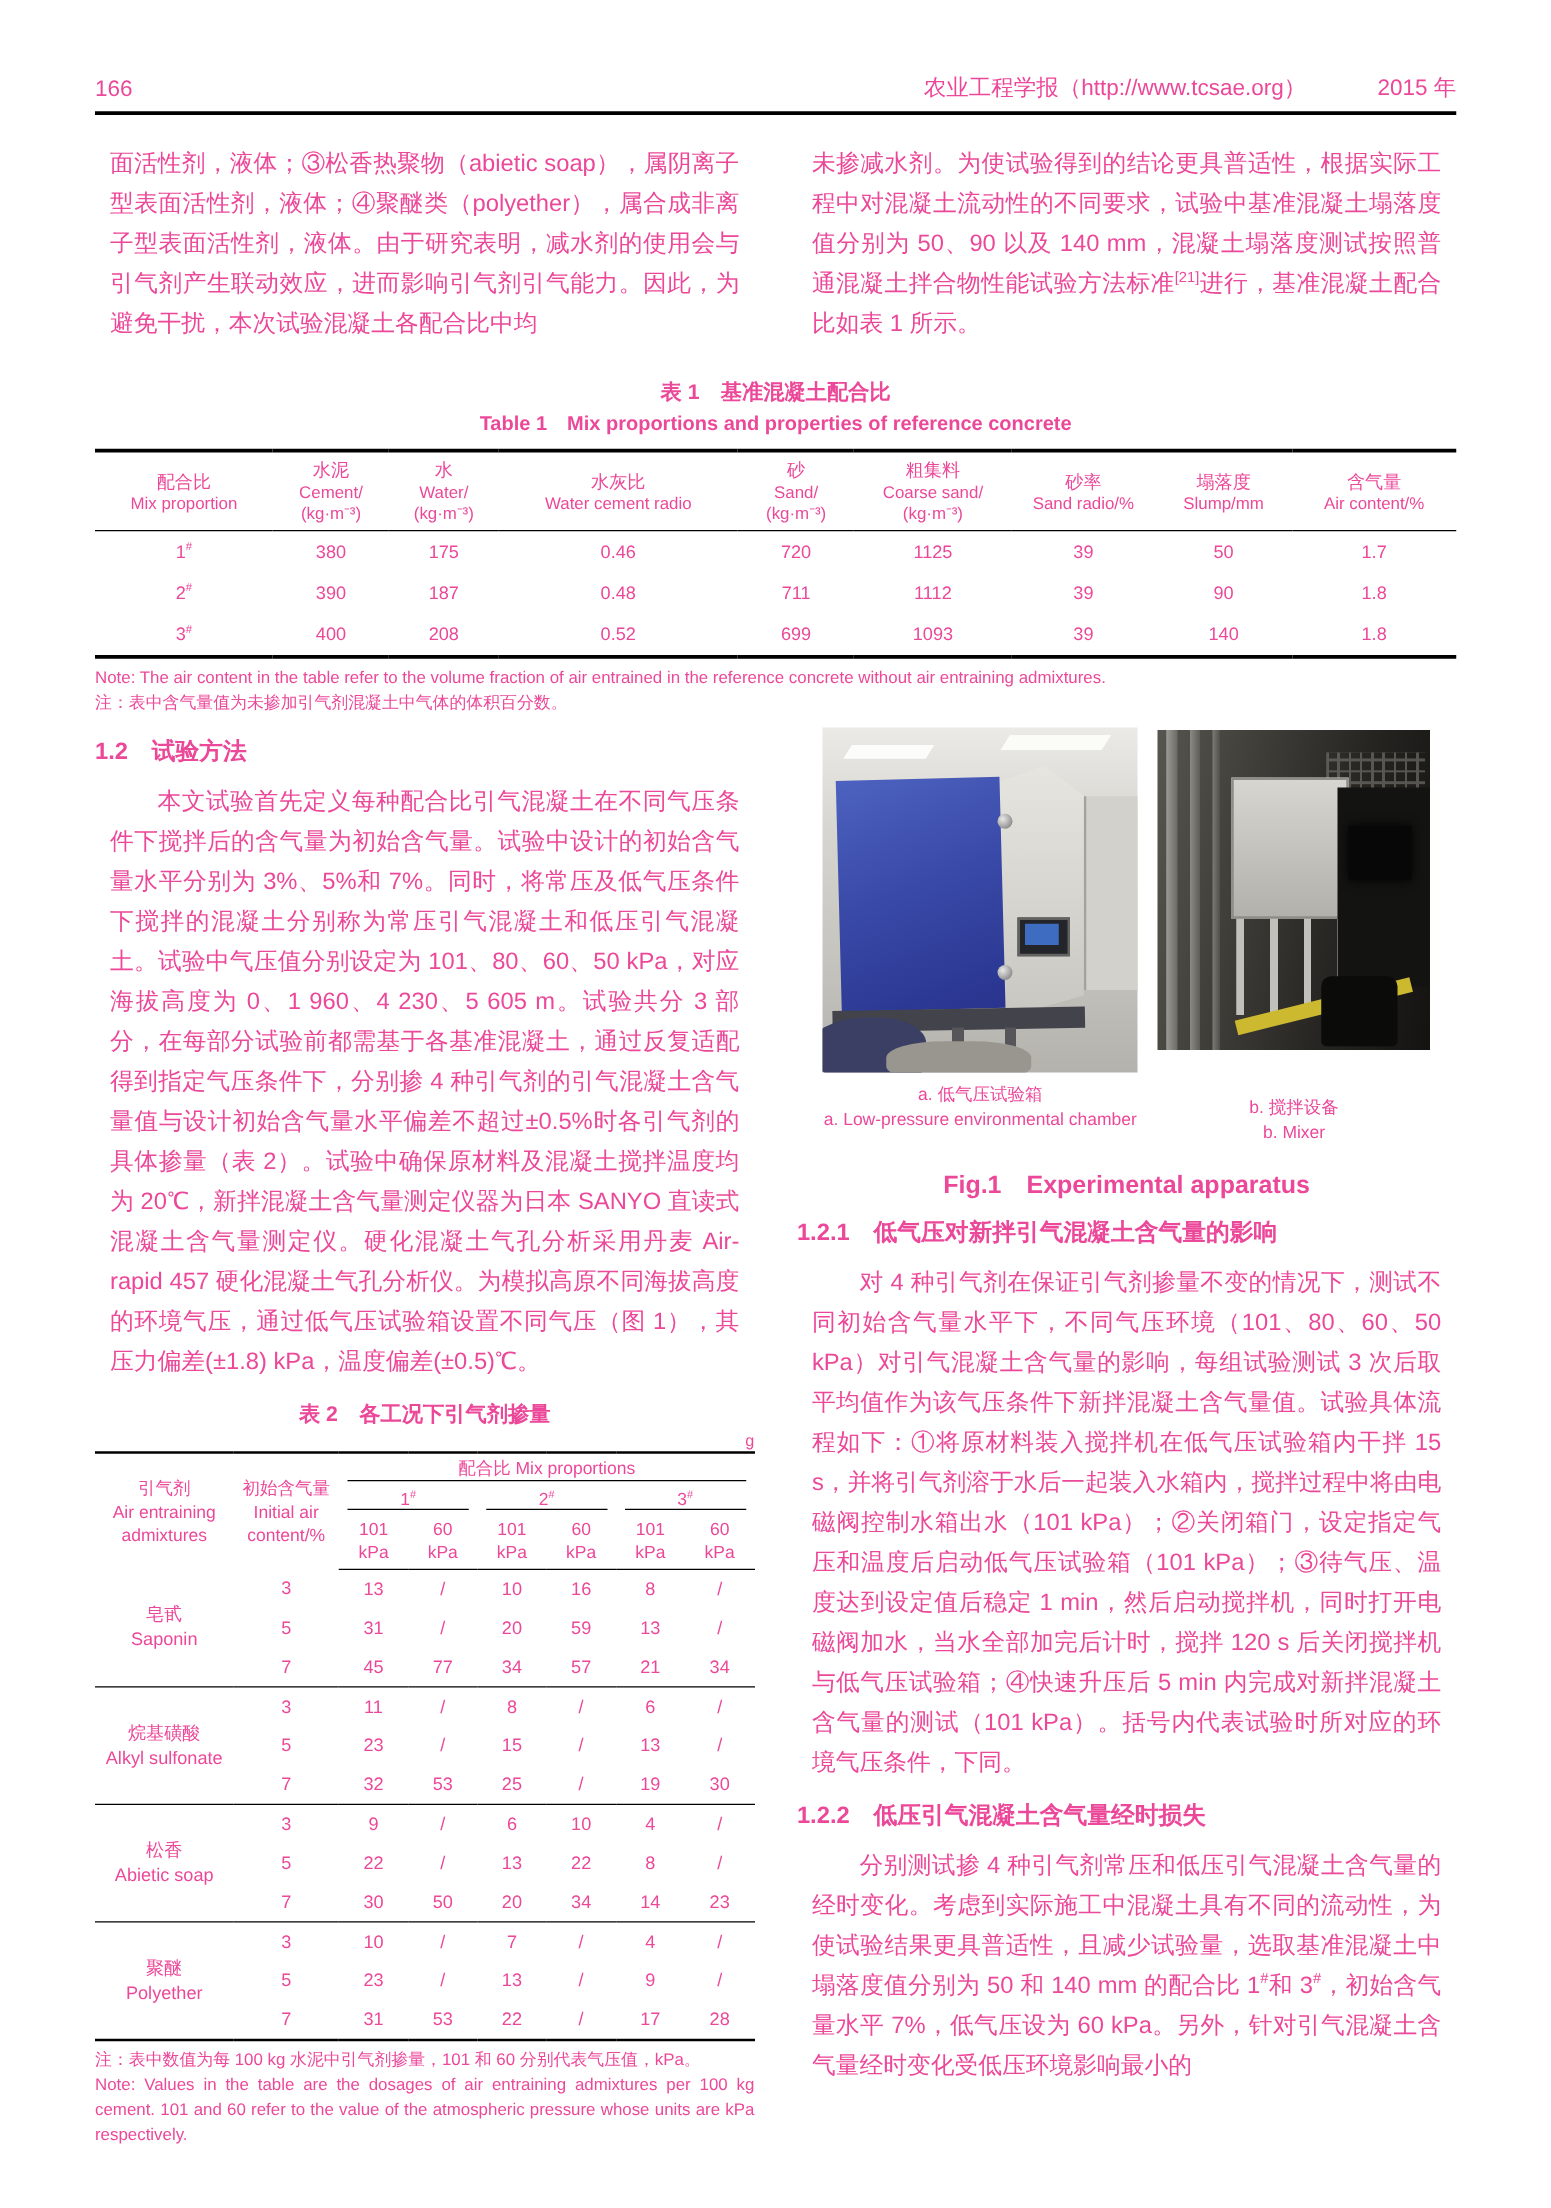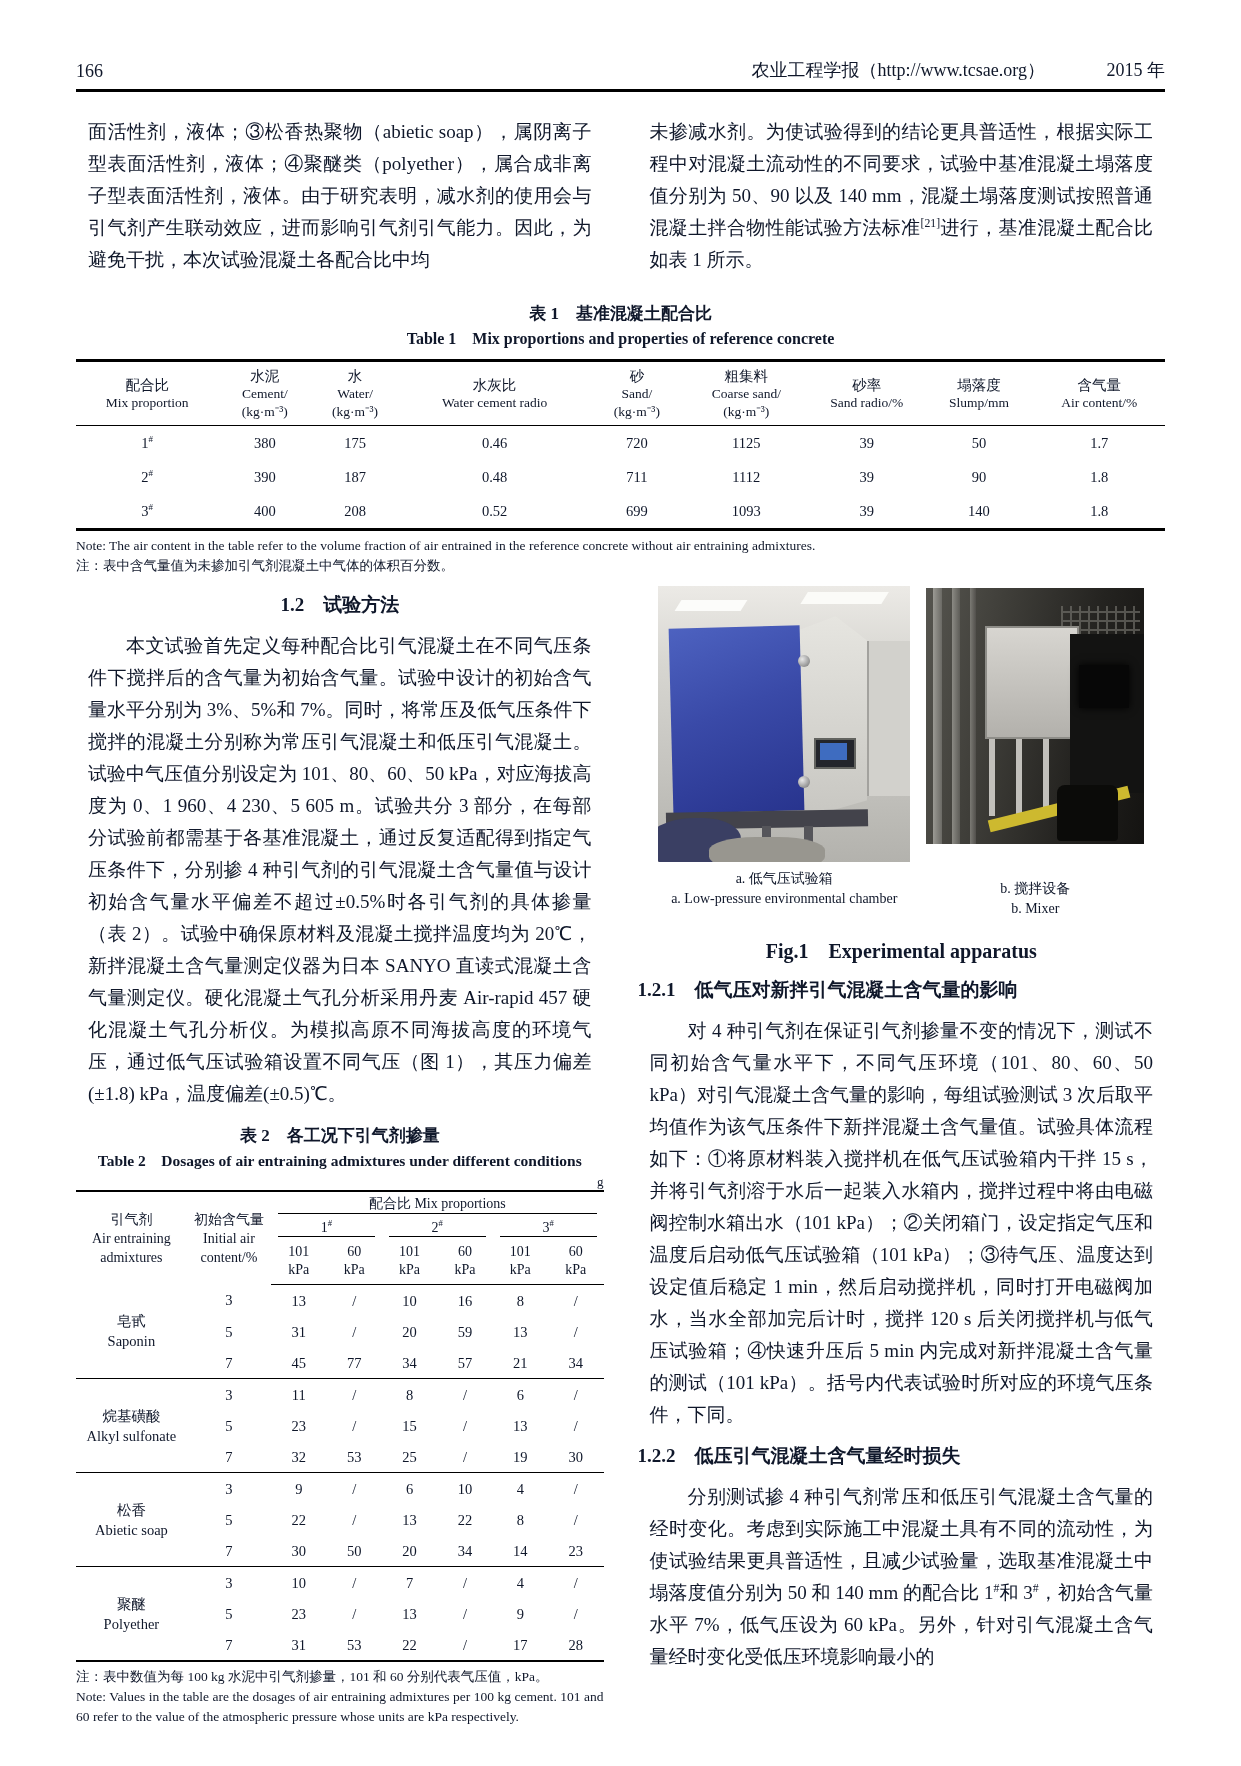--- a/index.html
+++ b/index.html
@@ -1,19 +1,19 @@
 <!DOCTYPE html>
 <html><head>
 <meta charset="utf-8">
 <style>
   html,body{margin:0;padding:0;background:#fff;}
   .page{
-    width:1241px;height:1766px;background:#fff;color:#0f172a;position:relative;
+    width:1241px;height:1766px;background:#fff;color:#ec4899;position:relative;
     box-sizing:border-box;padding:58px 76px 0 76px;overflow:hidden;
-    font-family:Liberation Serif, serif;
+    font-family:Liberation Sans, sans-serif;
   }
   sup{font-size:0.62em;line-height:0;}
   
   .page-header{display:flex;align-items:flex-end;font-size:18px;padding-bottom:7px;border-bottom:3.5px solid #000;}
   .ph-left{width:120px;}
   .ph-center{flex:1;text-align:right;}
   .ph-right{width:120px;text-align:right;}
   
   .two-col{display:flex;gap:34px;}
   .two-col>.col{flex:1;min-width:0;}
@@ -32,21 +32,21 @@
   .th-en{font-size:13.5px;}
   .table1 td{padding:8.5px 2px;text-align:center;font-size:14.5px;}
   .table1 th:nth-child(1){width:13%;}  .table1 th:nth-child(2){width:8.5%;}
   .table1 th:nth-child(3){width:8%;}   .table1 th:nth-child(4){width:17.5%;}
   .table1 th:nth-child(5){width:8.5%;} .table1 th:nth-child(6){width:11.5%;}
   .table1 th:nth-child(7){width:10.5%;}.table1 th:nth-child(8){width:10%;}
   .table1 th:nth-child(9){width:12%;}
   .table1-notes{margin-top:5px;}
   
   .sec-heading{font-size:19px;font-weight:bold;margin:12px 0 4px 0;}
-  .sec-heading.first{margin-top:16px;text-align:center;}
+  .sec-heading.first{margin-top:16px;}
   
   .unit-label{text-align:right;font-size:13px;margin-top:3px;line-height:14px;}
   .table2{width:100%;border-collapse:collapse;border-top:2.5px solid #000;border-bottom:2.5px solid #000;margin-top:1px;}
   .table2 th{font-weight:normal;padding:3px 0;vertical-align:middle;font-size:14px;}
   .t2-name{width:21%;font-size:14.5px;line-height:19px;}
   .t2-init{width:16%;font-size:14.5px;line-height:19px;}
   .t2-span{font-size:14.5px;}
   .mixline{border-bottom:1px solid #000;margin:0 7px;padding-bottom:0;}
   .t2-mix{font-size:14px;}
   .table2 thead tr.t2-press-row th{border-bottom:1.5px solid #000;padding-bottom:5px;line-height:18px;}
@@ -196,21 +196,20 @@
     </div>
   </section>
 
   <div class="two-col">
 
     <div class="col">
       <h3 class="sec-heading first">1.2　试验方法</h3>
       <p class="body-text indent">本文试验首先定义每种配合比引气混凝土在不同气压条件下搅拌后的含气量为初始含气量。试验中设计的初始含气量水平分别为 3%、5%和 7%。同时，将常压及低气压条件下搅拌的混凝土分别称为常压引气混凝土和低压引气混凝土。试验中气压值分别设定为 101、80、60、50 kPa，对应海拔高度为 0、1 960、4 230、5 605 m。试验共分 3 部分，在每部分试验前都需基于各基准混凝土，通过反复适配得到指定气压条件下，分别掺 4 种引气剂的引气混凝土含气量值与设计初始含气量水平偏差不超过±0.5%时各引气剂的具体掺量（表 2）。试验中确保原材料及混凝土搅拌温度均为 20℃，新拌混凝土含气量测定仪器为日本 SANYO 直读式混凝土含气量测定仪。硬化混凝土气孔分析采用丹麦 Air-rapid 457 硬化混凝土气孔分析仪。为模拟高原不同海拔高度的环境气压，通过低气压试验箱设置不同气压（图 1），其压力偏差(±1.8) kPa，温度偏差(±0.5)℃。</p>
 
       <div class="tbl-title-zh">表 2　各工况下引气剂掺量</div>
-      <div class="tbl-title-en" style="font-size:15.5px;">Table 2　Dosages of air entraining admixtures under different conditions</div>
       <div class="unit-label">g</div>
       <table class="table2">
         <thead>
             <tr>
               <th rowspan="3" class="t2-name">引气剂<br>Air entraining admixtures</th>
               <th rowspan="3" class="t2-init">初始含气量<br>Initial air content/%</th>
               <th colspan="6" class="t2-span">
                 <div class="mixline">配合比  Mix proportions</div>
               </th>
             </tr>

